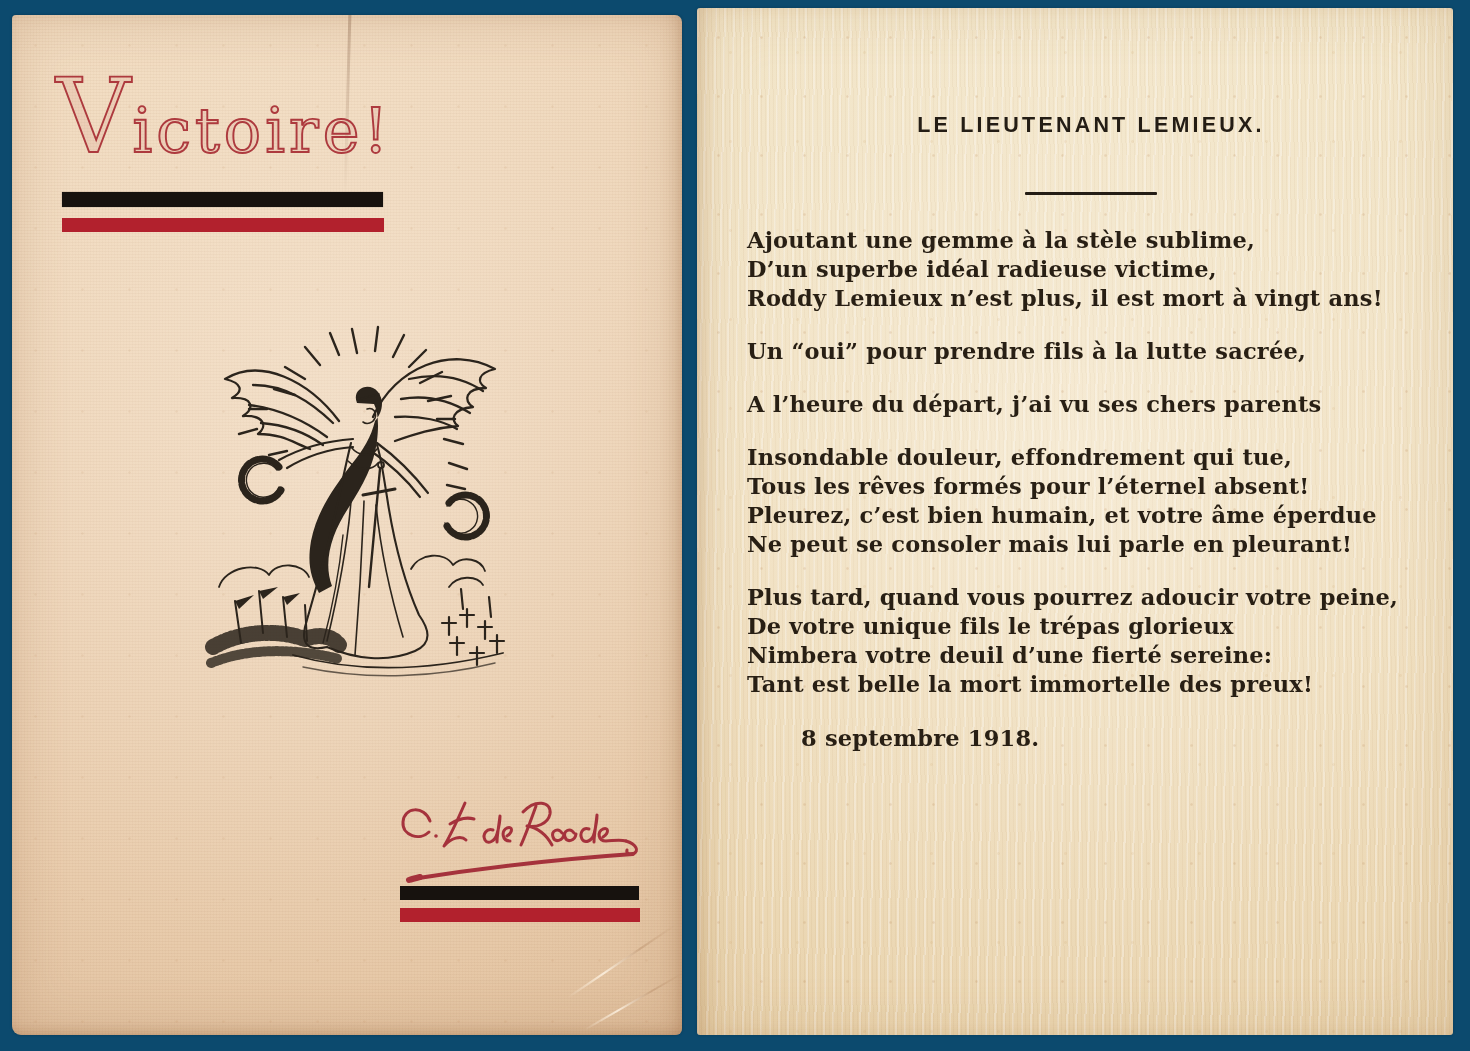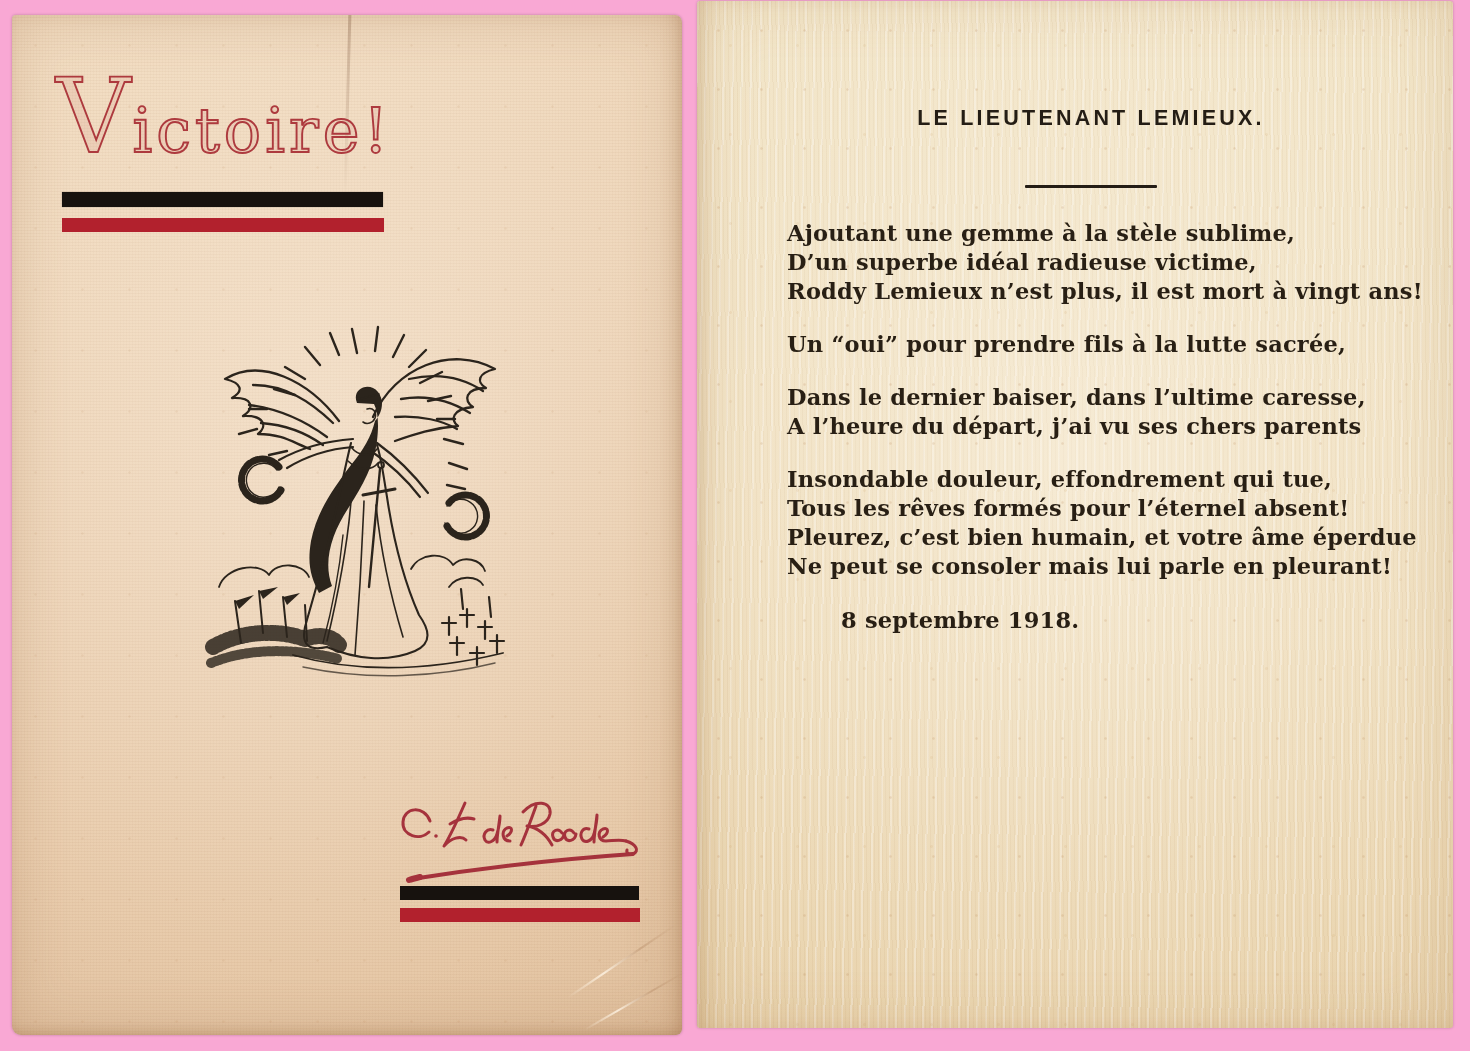--- a/index.html
+++ b/index.html
@@ -1,18 +1,18 @@
 <!DOCTYPE html>
 <html><head>
 <meta charset="utf-8">
 <style>
   * { margin:0; padding:0; box-sizing:border-box; }
   html,body { background:#ffffff; }
   #scan {
-    position:relative; width:1470px; height:1051px; background:#f9a8d4;
+    position:relative; width:1470px; height:1051px; background:#0c4a6e;
     font-family:"DejaVu Serif", serif; overflow:hidden;
   }
 
   
   .page-left {
     position:absolute; left:12px; top:15px; width:670px; height:1020px;
     background-color:#edd3b6;
     background-image:
       radial-gradient(circle, rgba(160,105,55,0.10) 0.7px, transparent 1.6px),
       radial-gradient(120% 95% at 48% 42%, rgba(255,248,238,0.35) 0%, rgba(255,248,238,0) 55%, rgba(146,92,52,0.16) 100%),
@@ -55,21 +55,21 @@
   .illustration { position:absolute; left:185px; top:308px; width:335px; height:372px; }
   .illustration svg { width:100%; height:100%; }
 
   .signature { position:absolute; left:378px; top:776px; width:268px; height:96px; }
   .signature svg { width:100%; height:100%; }
 
   .sr-only { position:absolute; width:1px; height:1px; overflow:hidden; clip:rect(0 0 0 0); white-space:nowrap; }
 
   
   .page-right {
-    position:absolute; left:697px; top:1px; width:756px; height:1027px;
+    position:absolute; left:697px; top:8px; width:756px; height:1027px;
     background-color:#eedec0;
     background-image:
       radial-gradient(circle, rgba(170,110,55,0.16) 0.8px, transparent 1.7px),
       radial-gradient(circle, rgba(200,150,90,0.12) 1px, transparent 2px),
       radial-gradient(115% 90% at 50% 45%, rgba(255,250,240,0.45) 0%, rgba(255,250,240,0) 60%, rgba(160,110,55,0.18) 100%),
       repeating-linear-gradient(89deg, rgba(165,120,65,0.07) 0 1px, transparent 1px 4px),
       repeating-linear-gradient(91deg, rgba(255,255,255,0.30) 0 2px, transparent 2px 9px),
       linear-gradient(180deg, #f2e5c8 0%, #eedcba 60%, #ead5b0 100%);
     background-size: 43px 59px, 67px 89px, auto, auto, auto, auto;
     border-radius:3px;
@@ -87,21 +87,20 @@
   .title-rule {
     position:absolute; left:50%; top:184px; width:132px; height:3px;
     transform:translateX(calc(-50% + 16px));
     background:#241d15; border-radius:1px;
   }
   .poem {
     position:absolute; left:50px; top:218px; width:680px;
     font-family:"DejaVu Serif", serif; font-weight:700;
     font-size:22.5px; line-height:29px; letter-spacing:0.2px;
     color:#281f14;
-    margin-left:40px;
   }
   .stanza { margin-bottom:24px; }
   .pline { white-space:nowrap; }
   .poem-date { margin-top:25px; margin-left:54px; white-space:nowrap; }
 
   .ink { stroke:#2b241c; fill:none; stroke-linecap:round; stroke-linejoin:round; }
   .sig { stroke:#a5323c; fill:none; stroke-linecap:round; stroke-linejoin:round; }
 </style>
 </head>
 <body>
@@ -265,26 +264,31 @@
     <div class="poem">
       <div class="stanza">
         <div class="pline">Ajoutant une gemme à la stèle sublime,</div>
         <div class="pline">D’un superbe idéal radieuse victime,</div>
         <div class="pline">Roddy Lemieux n’est plus, il est mort à vingt ans!</div>
       </div>
       <div class="stanza">
         <div class="pline">Un “oui” pour prendre fils à la lutte sacrée,</div>
       </div>
       <div class="stanza">
-        <div class="pline">Dans le dernier baiser, dans l’ultime caresse,</div>
         <div class="pline">A l’heure du départ, j’ai vu ses chers parents</div>
       </div>
       <div class="stanza">
         <div class="pline">Insondable douleur, effondrement qui tue,</div>
         <div class="pline">Tous les rêves formés pour l’éternel absent!</div>
         <div class="pline">Pleurez, c’est bien humain, et votre âme éperdue</div>
         <div class="pline">Ne peut se consoler mais lui parle en pleurant!</div>
       </div>
+      <div class="stanza">
+        <div class="pline">Plus tard, quand vous pourrez adoucir votre peine,</div>
+        <div class="pline">De votre unique fils le trépas glorieux</div>
+        <div class="pline">Nimbera votre deuil d’une fierté sereine:</div>
+        <div class="pline">Tant est belle la mort immortelle des preux!</div>
+      </div>
       <div class="poem-date">8 septembre 1918.</div>
     </div>
   </div>
 
 </div>
 
 </body></html>

